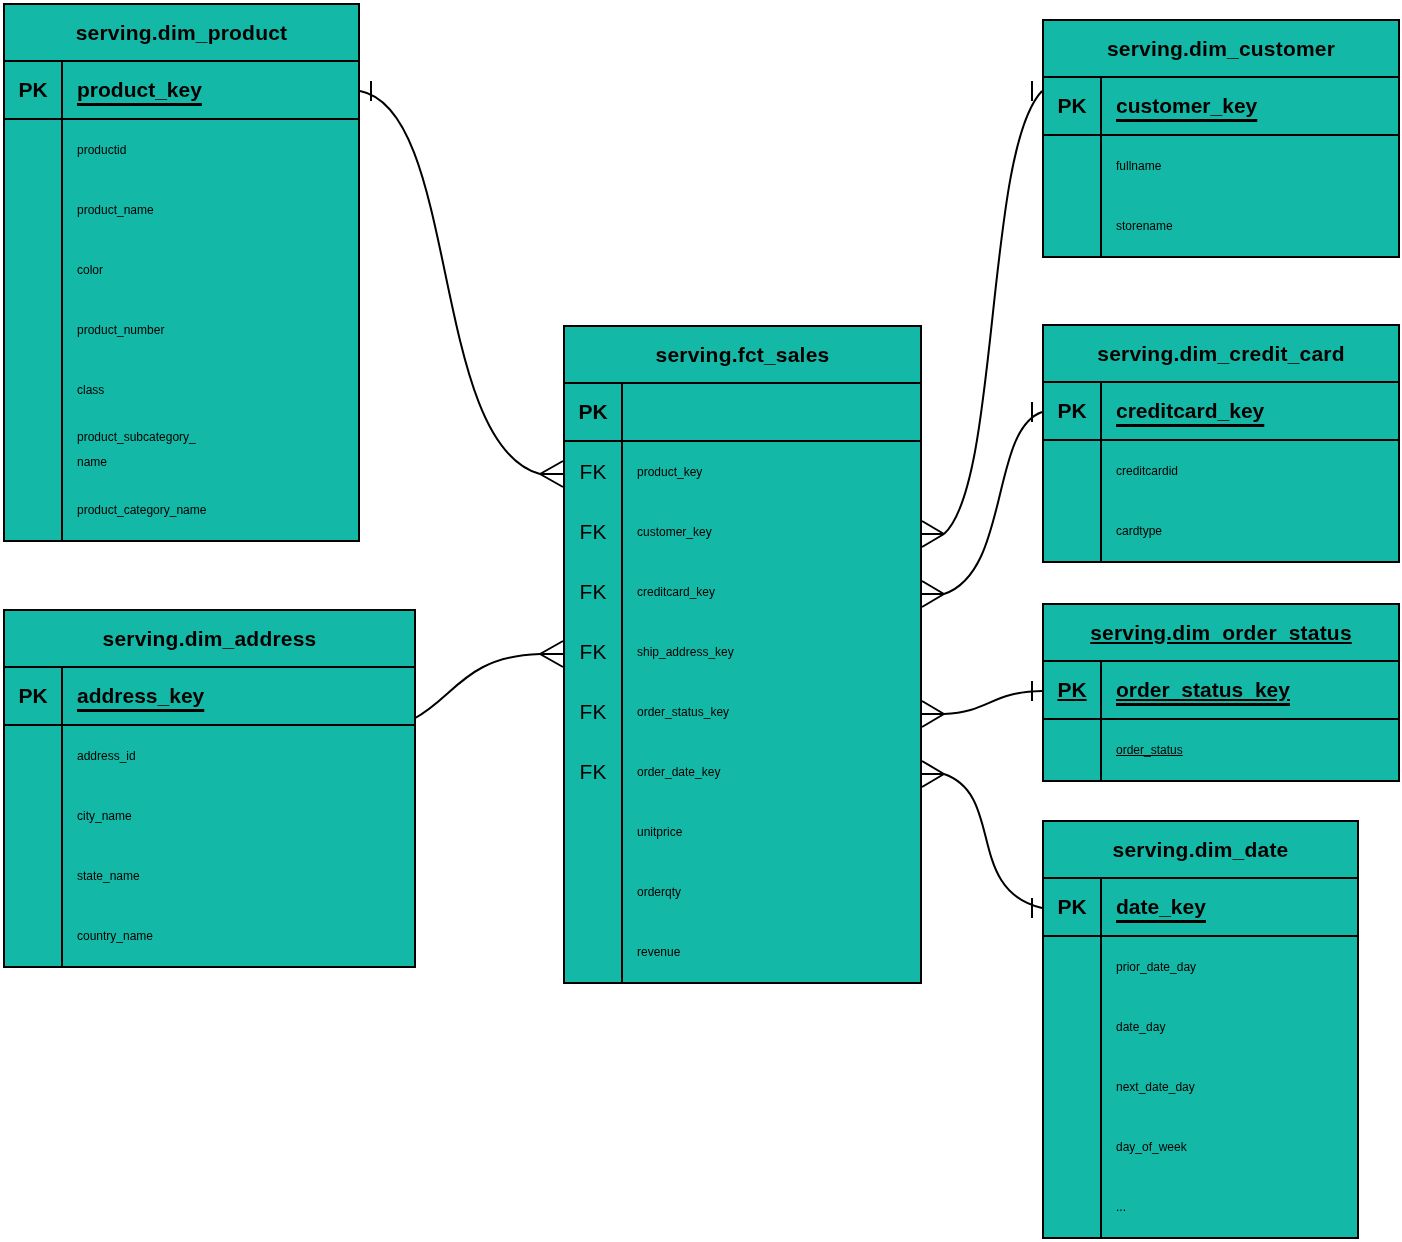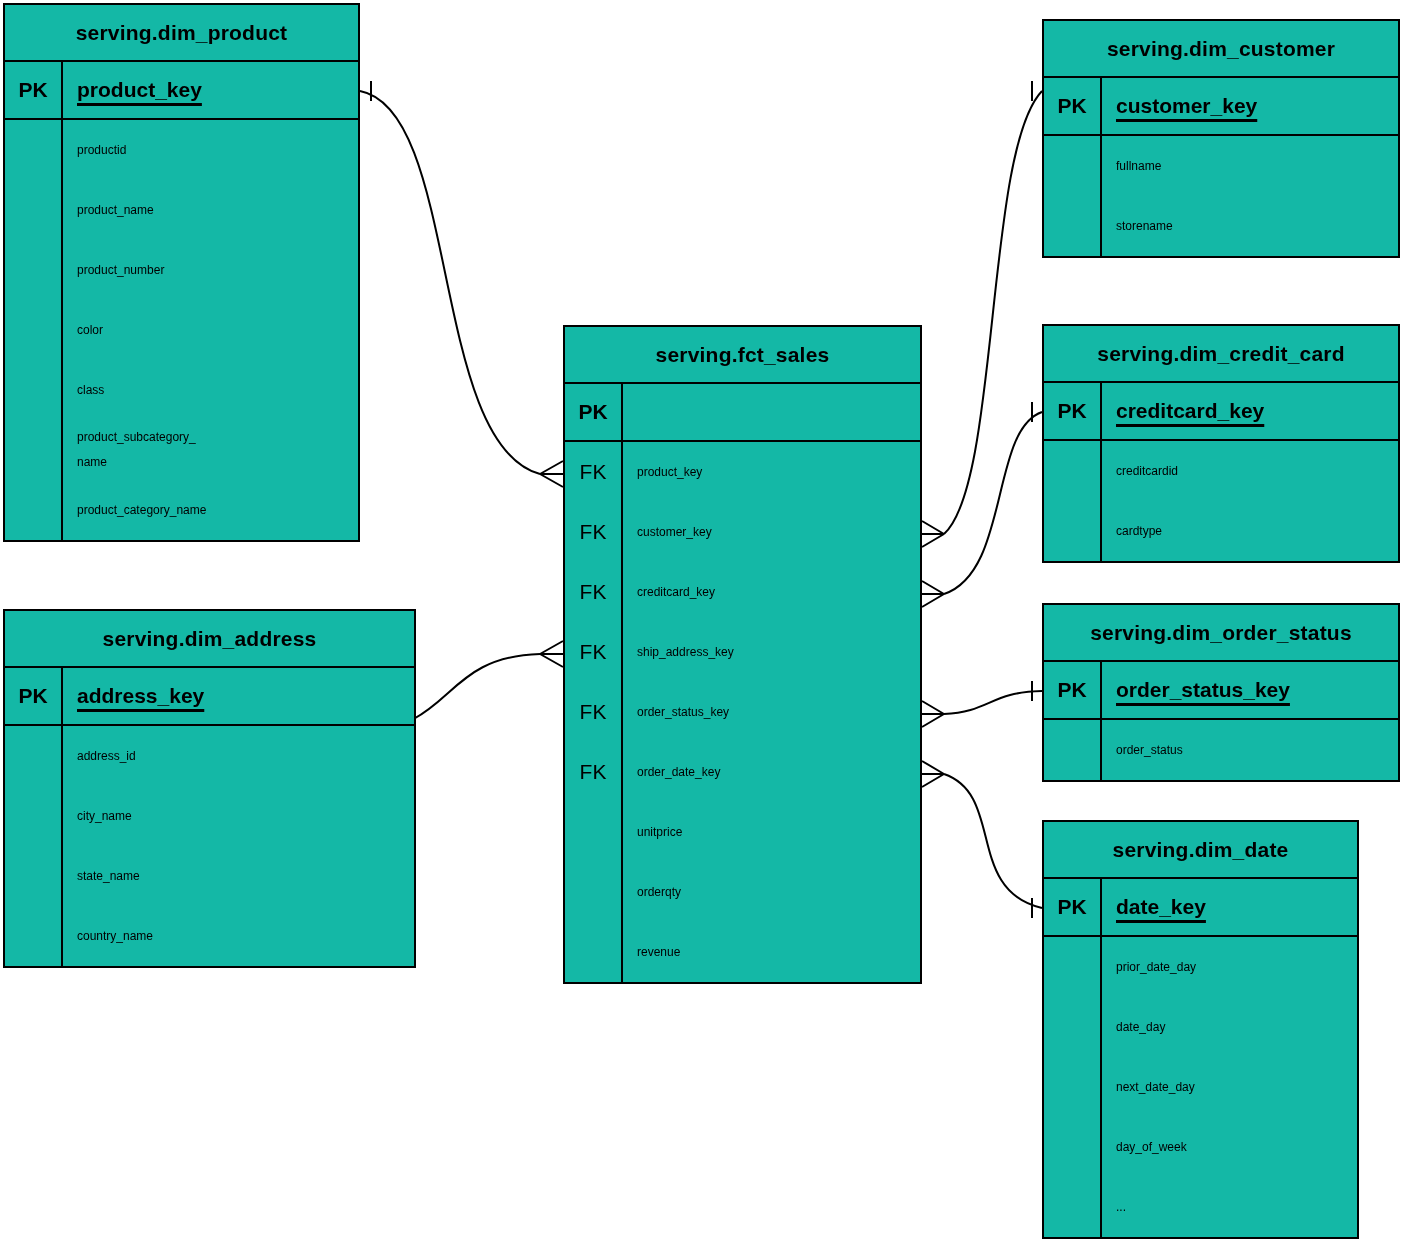--- a/index.html
+++ b/index.html
@@ -64,21 +64,21 @@
     text-underline-offset: 6px;
   }
   .f-name { white-space: pre-line; line-height: 25px; }
 
   
   #t-dim-product      { left: 3px;    top: 3px;   width: 357px; }
   #t-dim-address      { left: 3px;    top: 609px; width: 413px; }
   #t-fct-sales        { left: 563px;  top: 325px; width: 359px; }
   #t-dim-customer     { left: 1042px; top: 3px;   width: 358px; margin-top: 16px; }
   #t-dim-credit-card  { left: 1042px; top: 324px; width: 358px; }
-  #t-dim-order-status { left: 1042px; top: 603px; width: 358px; }
+  #t-dim-order-status { left: 1042px; top: 603px; width: 358px; text-decoration: underline; }
   #t-dim-date         { left: 1042px; top: 820px; width: 317px; }
 </style>
 </head>
 <body>
 
 <div class="canvas">
 
   <svg class="connectors" viewBox="0 0 1402 1242" xmlns="http://www.w3.org/2000/svg">
     <g>
       <path class="rel" d="M 360 91 C 460 110, 430 444, 540 474"></path>
@@ -121,25 +121,25 @@
     <div class="row f-row">
       <div class="key-cell"></div>
       <div class="name-cell f-name">productid</div>
     </div>
     <div class="row f-row">
       <div class="key-cell"></div>
       <div class="name-cell f-name">product_name</div>
     </div>
     <div class="row f-row">
       <div class="key-cell"></div>
+      <div class="name-cell f-name">color</div>
+    </div>
+    <div class="row f-row">
+      <div class="key-cell"></div>
       <div class="name-cell f-name">product_number</div>
-    </div>
-    <div class="row f-row">
-      <div class="key-cell"></div>
-      <div class="name-cell f-name">color</div>
     </div>
     <div class="row f-row">
       <div class="key-cell"></div>
       <div class="name-cell f-name">class</div>
     </div>
     <div class="row f-row">
       <div class="key-cell"></div>
       <div class="name-cell f-name">product_subcategory_
 name</div>
     </div>

